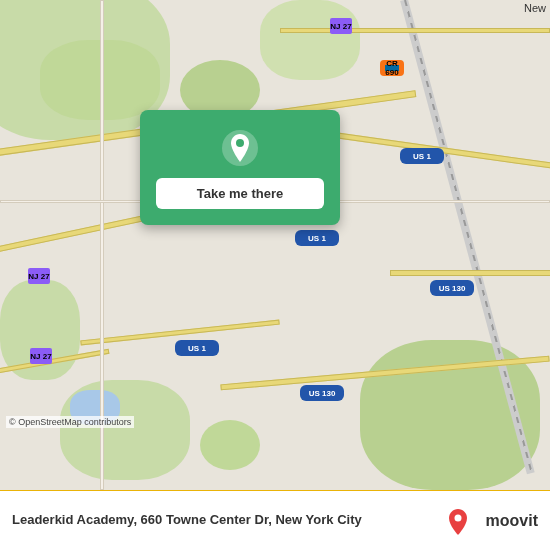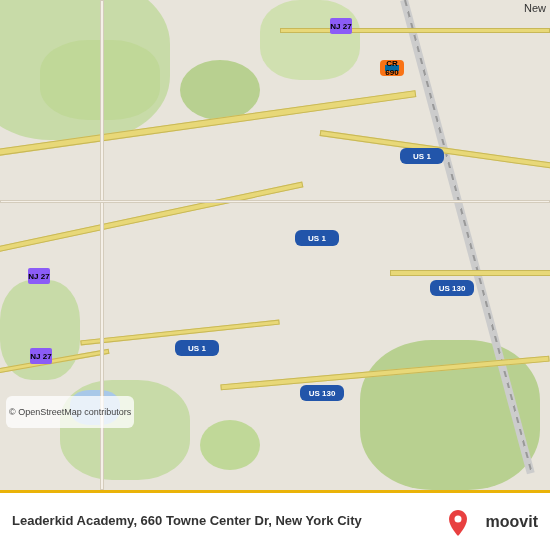--- a/index.html
+++ b/index.html
@@ -121,21 +121,21 @@
     }
 
     
     #bottom-bar {
       width: 550px;
       height: 60px;
       background: white;
       display: flex;
       align-items: center;
       padding: 0 12px;
-      border-top: 3px solid #eab308;
+      border-top: 1px solid #eab308;
     }
 
     #location-text {
       flex: 1;
       font-size: 12px;
       color: #333;
       line-height: 1.4;
     }
 
     #location-name {
@@ -161,22 +161,22 @@
     }
 
     
     #attribution {
       position: absolute;
       bottom: 62px;
       left: 6px;
       font-size: 9px;
       color: #444;
       background: rgba(255,255,255,0.75);
-      padding: 11px 3px;
-      border-radius: 6px;
+      padding: 1px 3px;
+      border-radius: 0;
     }
 
     
     #top-right-label {
       position: absolute;
       top: 2px;
       right: 4px;
       font-size: 11px;
       color: #333;
       font-weight: normal;
@@ -224,20 +224,30 @@
   <div class="shield shield-nj" style="top:18px;left:330px;">NJ 27</div>
   <div class="shield shield-cr" style="top:60px;left:380px;">CR 690</div>
   <div class="shield shield-us" style="top:148px;left:400px;">US 1</div>
   <div class="shield shield-us" style="top:230px;left:295px;">US 1</div>
   <div class="shield shield-nj" style="top:268px;left:28px;">NJ 27</div>
   <div class="shield shield-us" style="top:280px;left:430px;">US 130</div>
   <div class="shield shield-us" style="top:340px;left:175px;">US 1</div>
   <div class="shield shield-us" style="top:385px;left:300px;">US 130</div>
   <div class="shield shield-nj" style="top:348px;left:30px;">NJ 27</div>
 
+  <div id="popup-card">
+
+    <svg id="map-pin" viewBox="0 0 36 36" fill="none" xmlns="http://www.w3.org/2000/svg">
+      <circle cx="18" cy="18" r="18" fill="white" fill-opacity="0.25"></circle>
+      <ellipse cx="18" cy="13" rx="8" ry="8" fill="white" fill-opacity="0.3"></ellipse>
+      <path d="M18 4C13.03 4 9 8.03 9 13c0 7 9 19 9 19s9-12 9-19c0-4.97-4.03-9-9-9z" fill="white"></path>
+      <circle cx="18" cy="13" r="4" fill="#3dab6e"></circle>
+    </svg>
+    <button id="take-me-btn">Take me there</button>
+  </div>
 
   <div id="attribution">
     <span>© OpenStreetMap contributors</span>
   </div>
 
   <div id="top-right-label">New</div>
 </div>
 
 <div id="bottom-bar">
   <div id="location-text">

